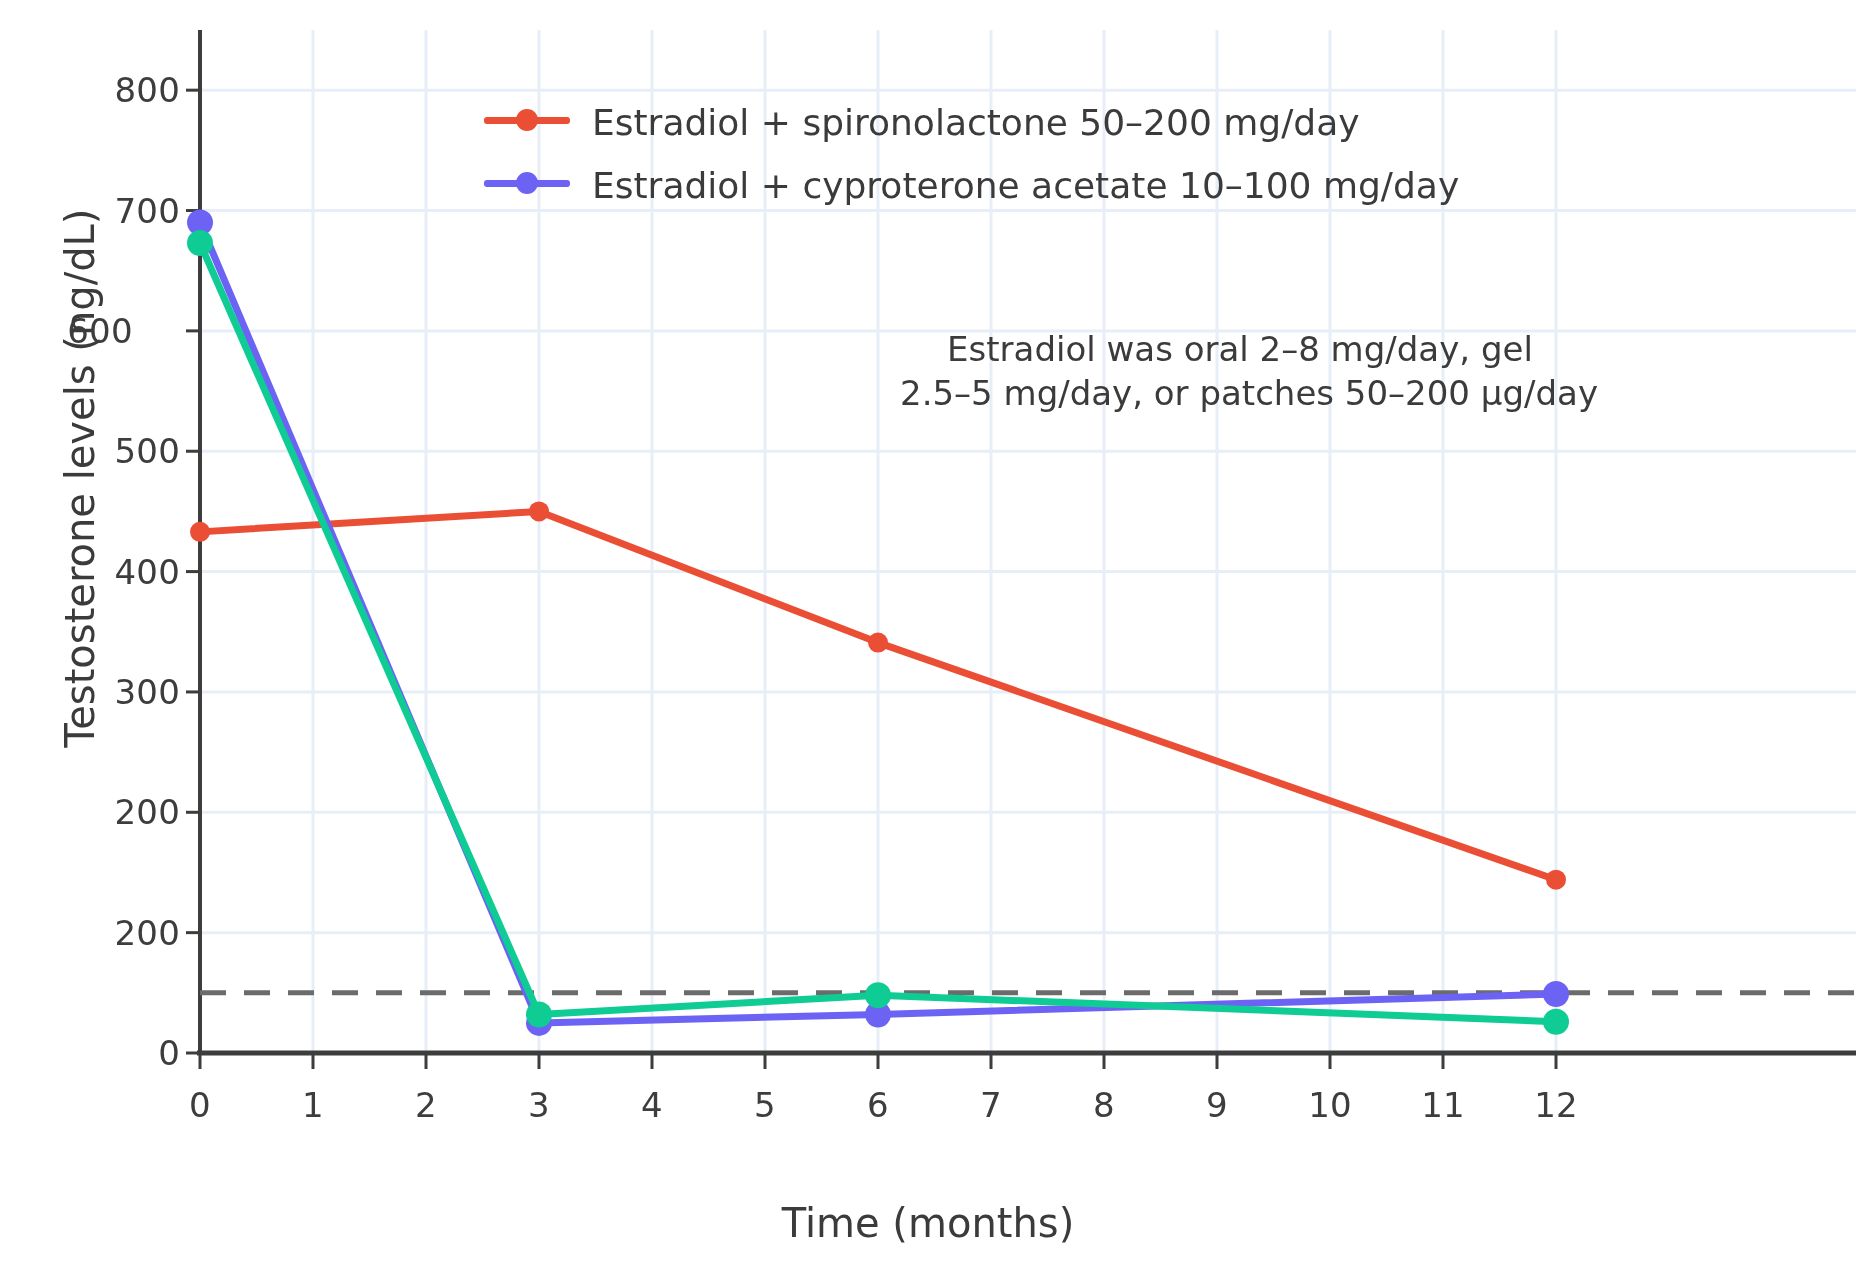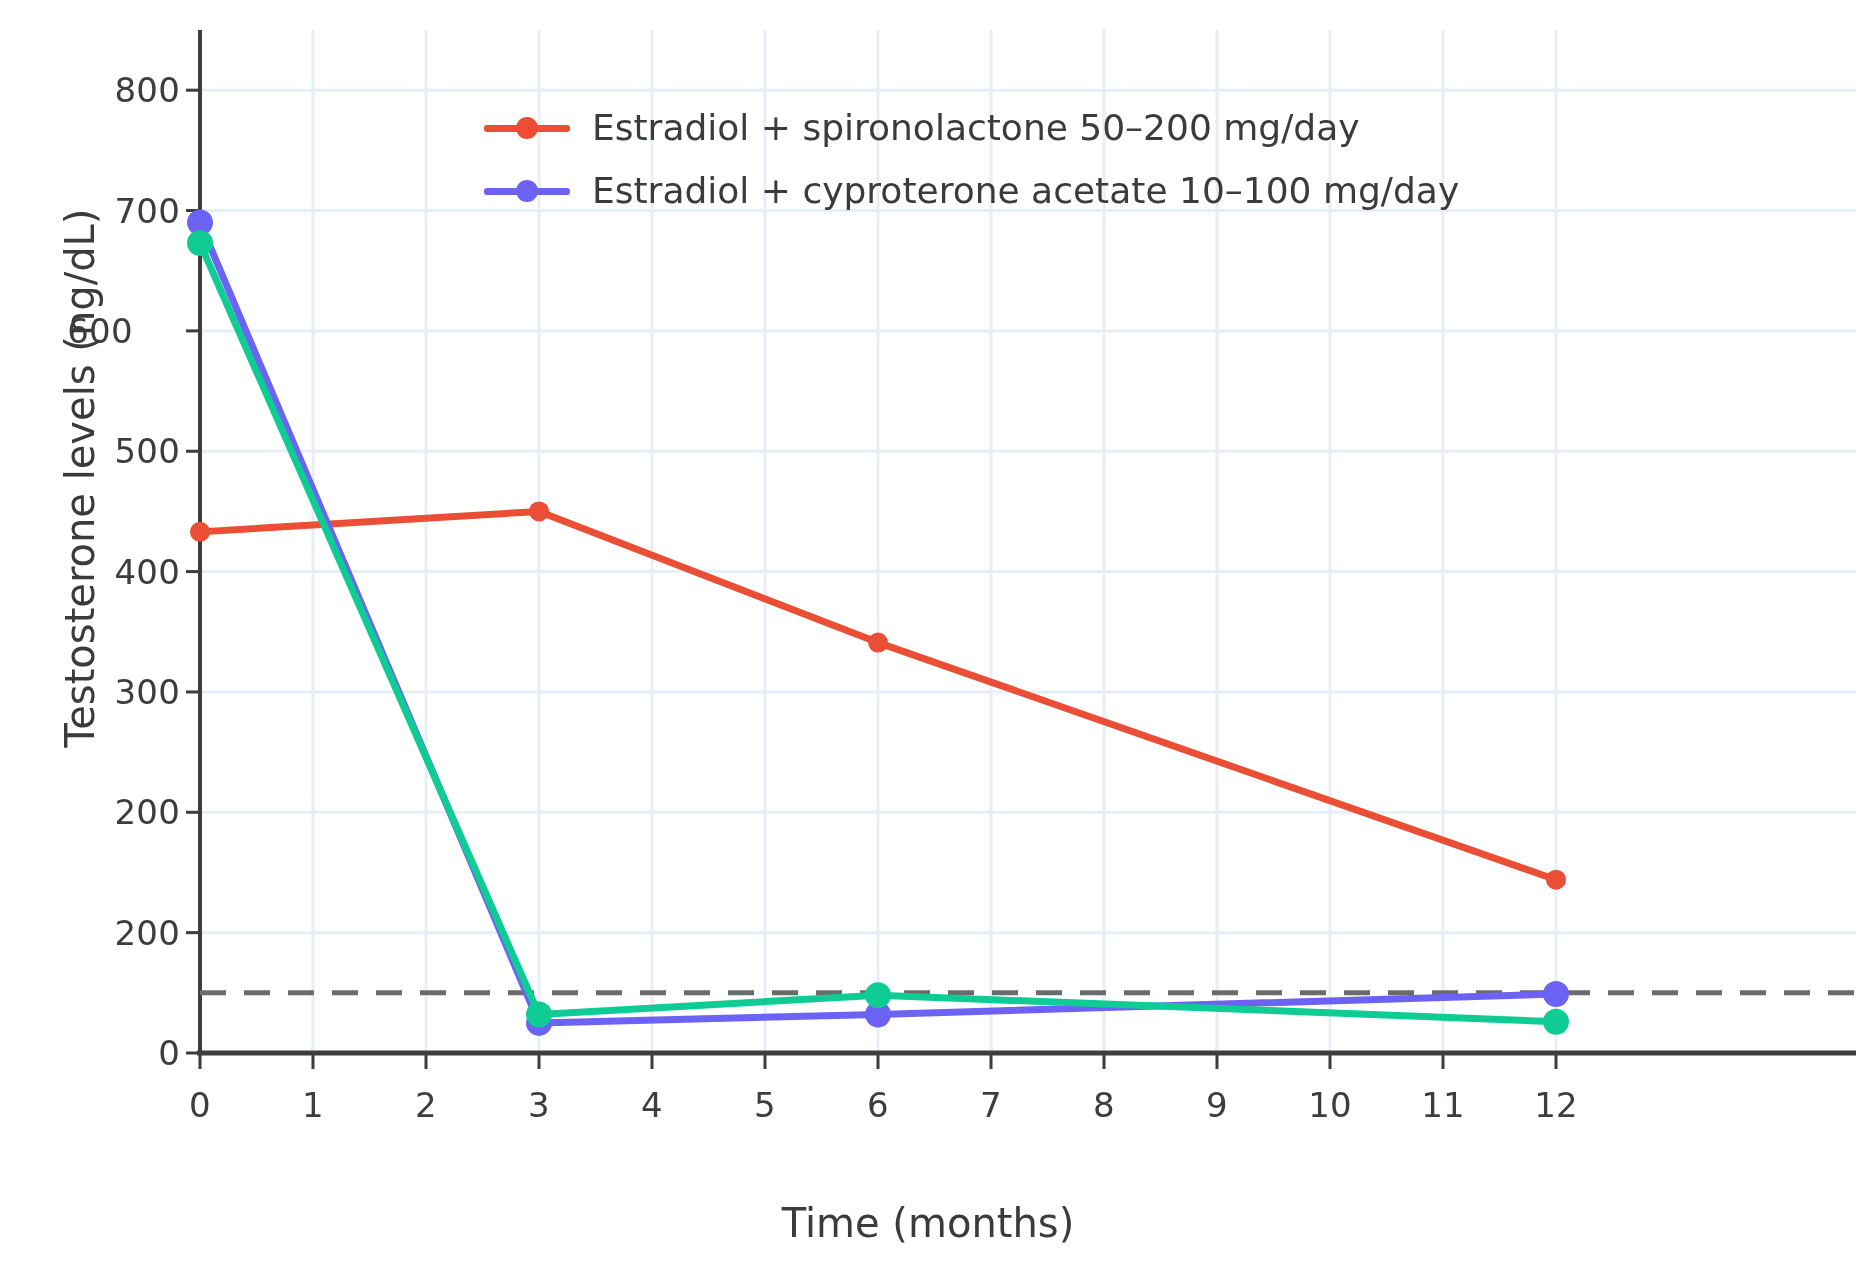--- a/index.html
+++ b/index.html
@@ -65,21 +65,21 @@
   #legend {
     position: absolute;
     left: 484px;
     top: 105px;
     display: flex;
     flex-direction: column;
     gap: 17px;
   }
   .legend-item {
     display: flex;
-    align-items: center;
+    align-items: flex-start;
     gap: 22px;
     height: 46px;
   }
   .legend-swatch {
     position: relative;
     width: 86px;
     height: 30px;
     flex: none;
   }
   .legend-swatch .bar {
@@ -244,14 +244,18 @@
     </div>
     <div class="legend-item">
       <span class="legend-swatch">
         <span class="bar" style="background:#6c63f5"></span>
         <span class="dot" style="background:#6c63f5"></span>
       </span>
       <span class="legend-label">Estradiol + cyproterone acetate 10–100 mg/day</span>
     </div>
   </div>
 
+  <div id="annotation">
+    <div>Estradiol was oral 2–8 mg/day, gel</div>
+    <div>2.5–5 mg/day, or patches 50–200 µg/day</div>
+  </div>
 
 </div>
 
 </body></html>

